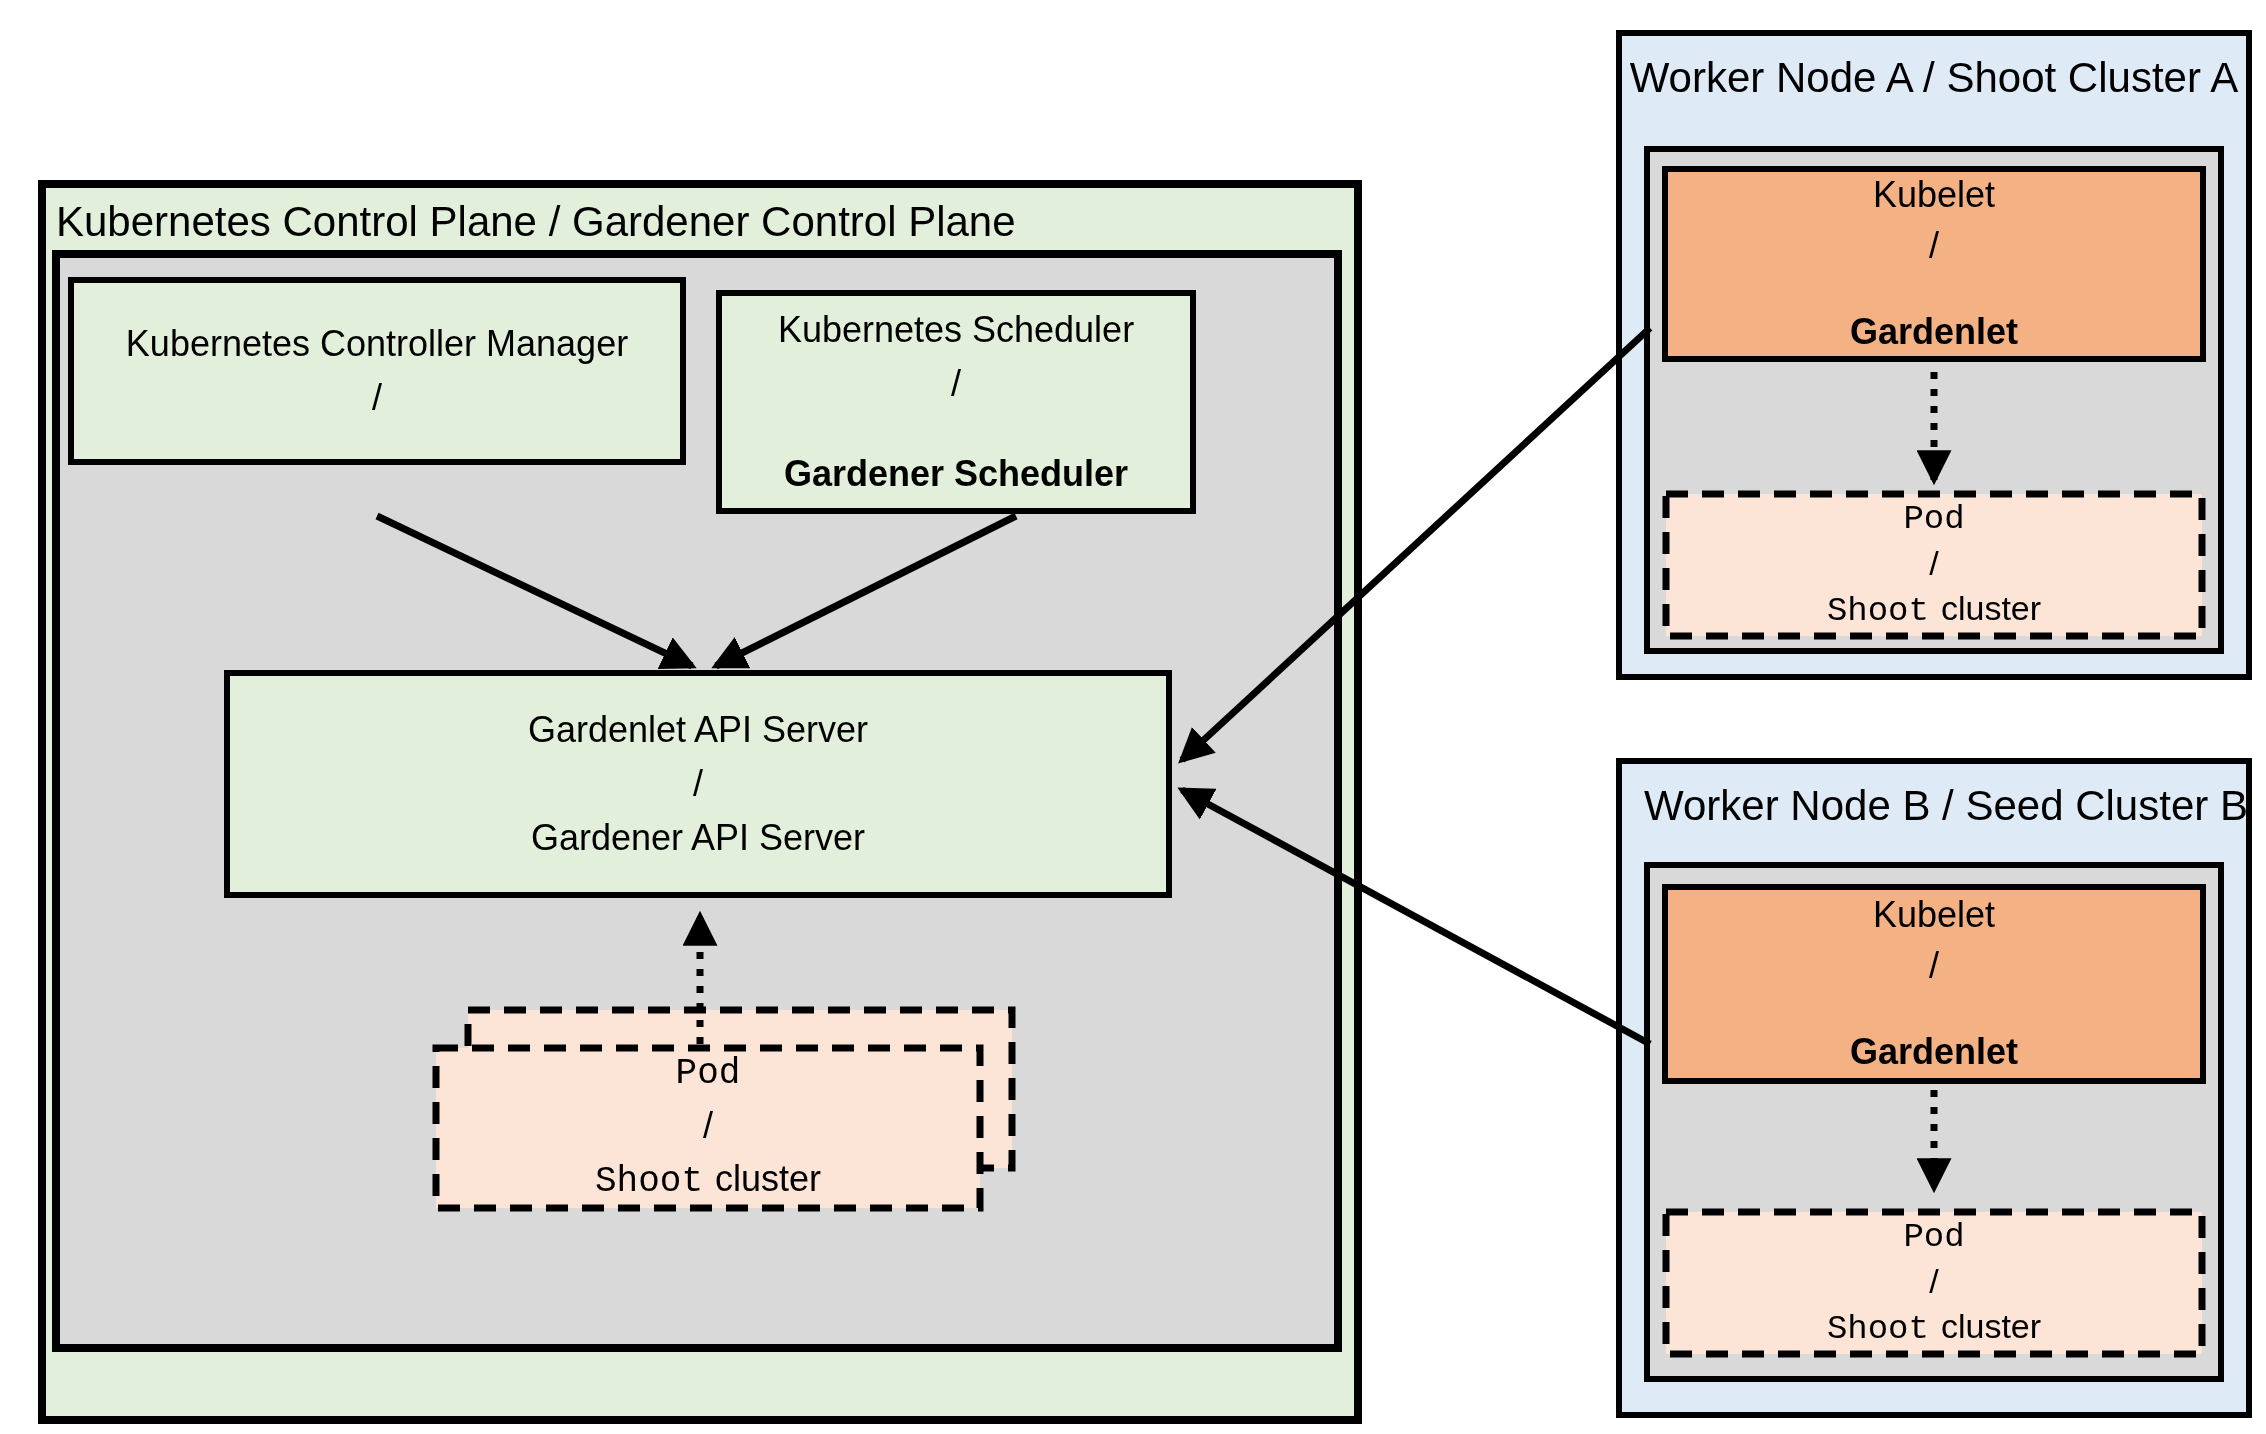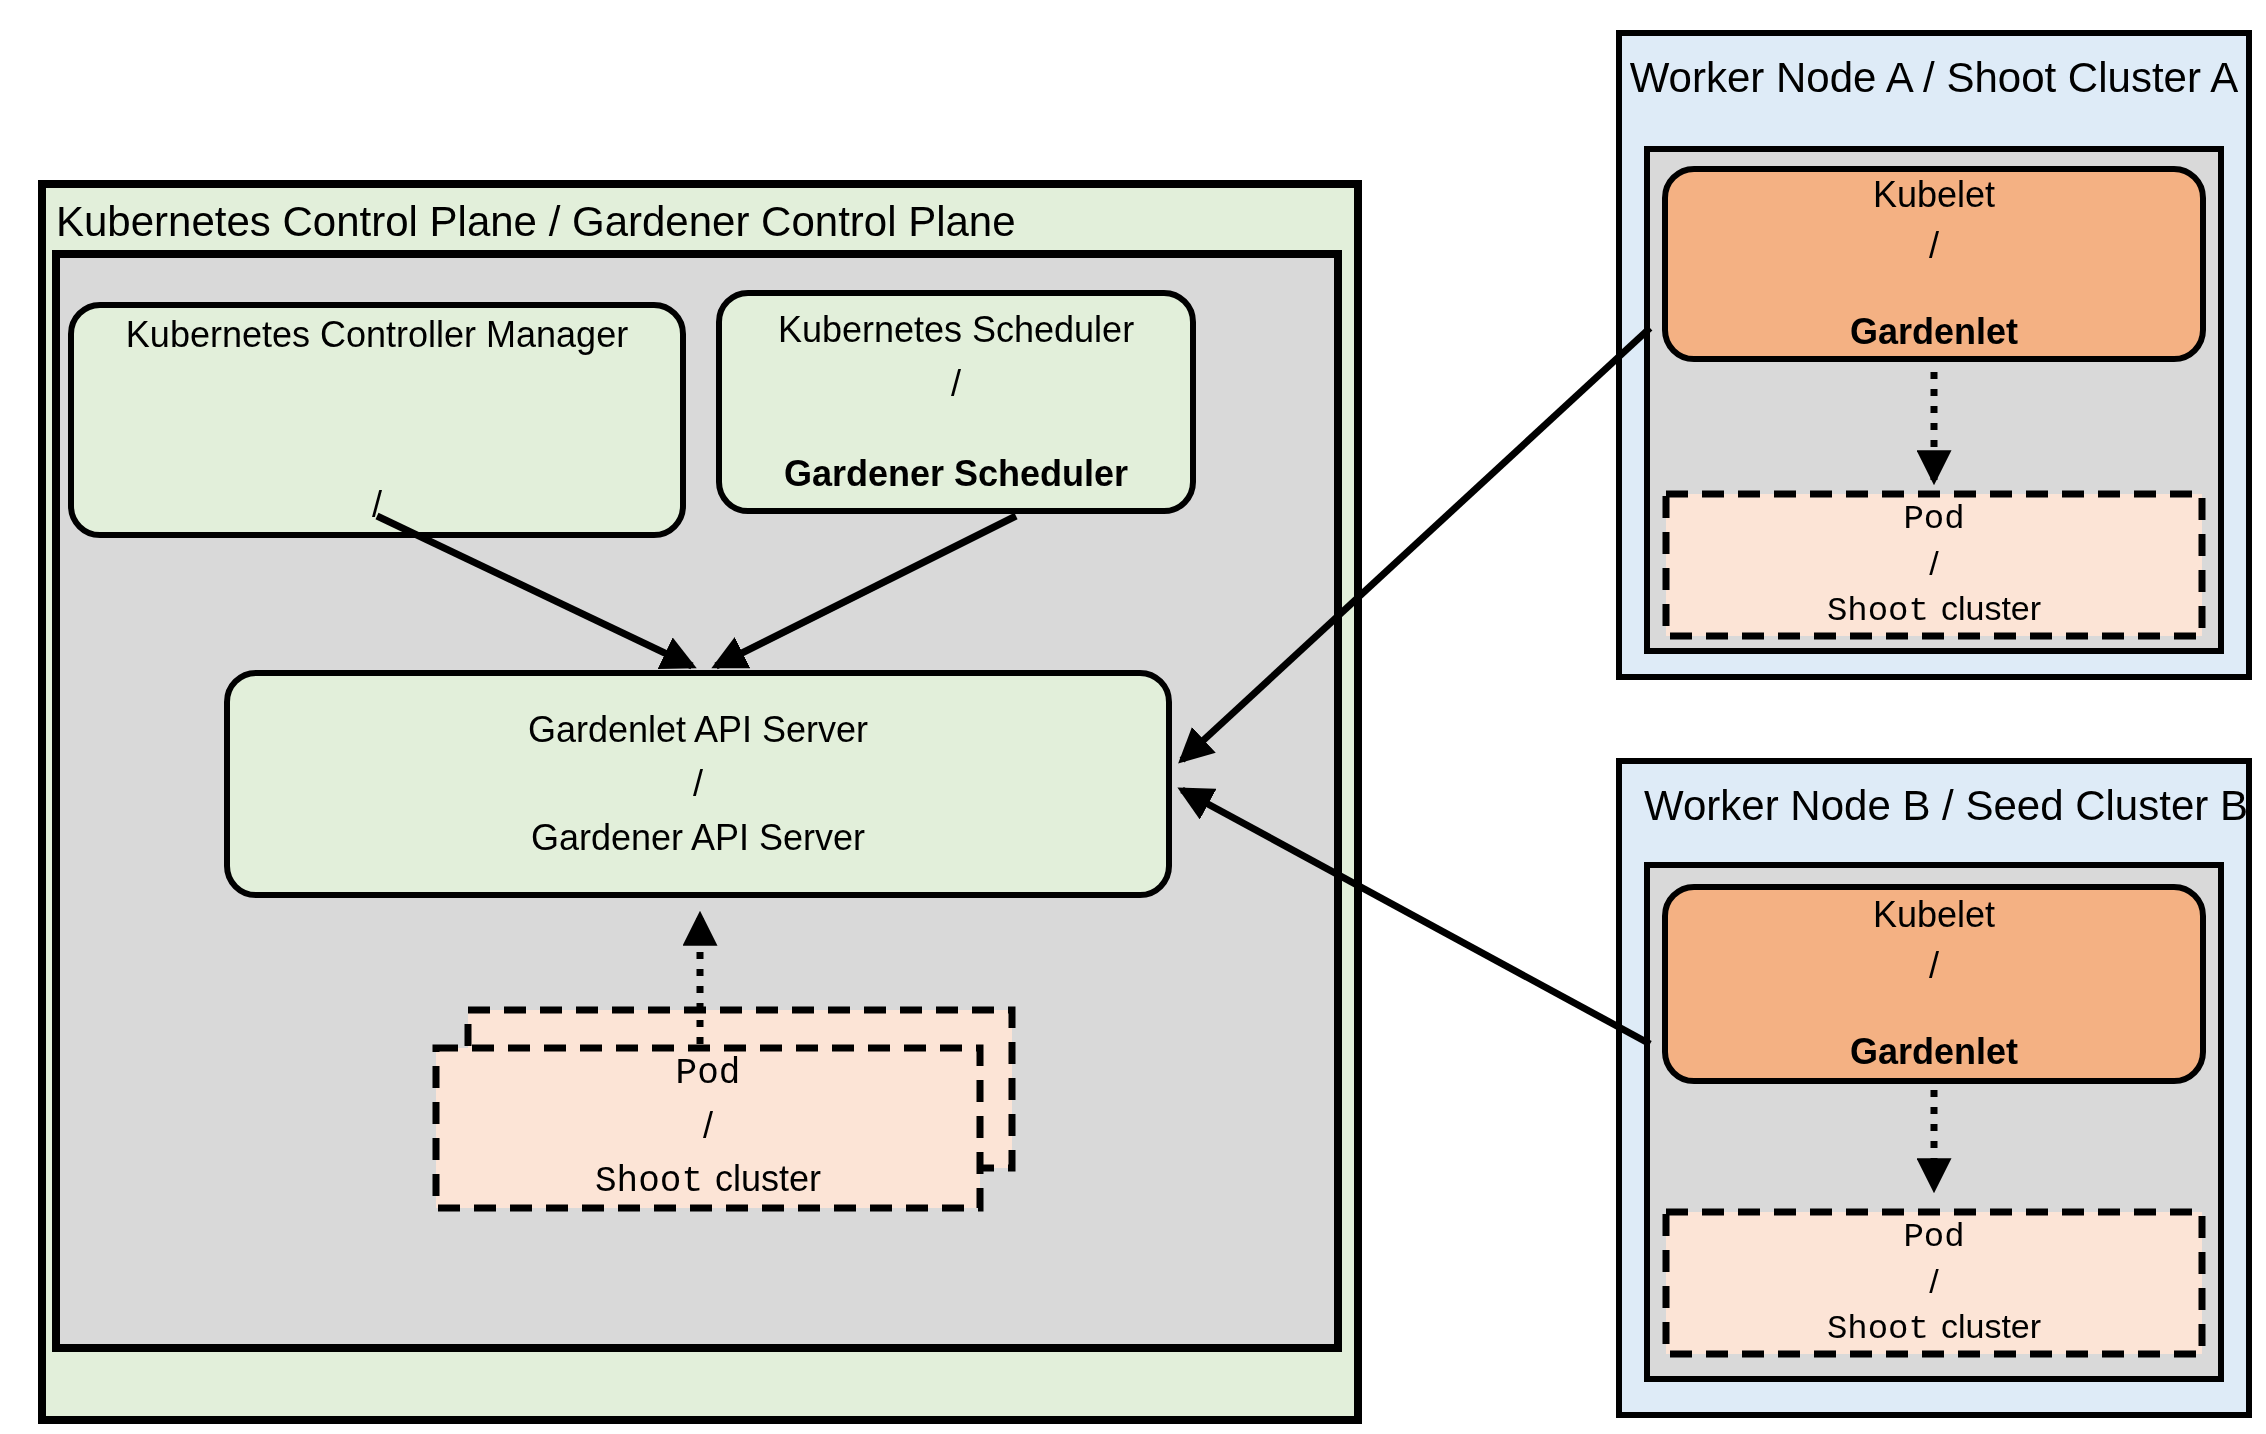--- a/index.html
+++ b/index.html
@@ -13,41 +13,41 @@
   }
   html,body{margin:0;padding:0;background:#ffffff;}
   .canvas{
     position:relative;width:2266px;height:1434px;background:#ffffff;
     font-family:"Liberation Sans",sans-serif;color:#000;overflow:hidden;
   }
   .abs{position:absolute;box-sizing:border-box;}
   .solid-box{border:6px solid var(--line_black);}
   .center-label{
     display:flex;flex-direction:column;align-items:center;justify-content:center;
-    text-align:center;font-size:36px;line-height:1.5;border-radius:32px;
+    text-align:center;font-size:36px;line-height:1.5;
   }
   .bold{font-weight:bold;margin-top:36px;}
   .mono{font-family:"Liberation Mono",monospace;}
   .gap{margin-left:12px;}
   .big-title{font-size:42px;white-space:nowrap;}
   .pod-box svg{position:absolute;inset:0;}
   .pod-label{position:absolute;inset:0;}
   svg.overlay{position:absolute;left:0;top:0;z-index:50;pointer-events:none;}
 </style>
 </head>
 <body>
 
 <div class="canvas">
 
   <div class="abs" style="left:38px;top:180px;width:1324px;height:1244px;background:var(--control_plane_green);border:8px solid var(--line_black);padding-left:48px;">
     <div class="abs big-title" style="left:10px;top:6px;height:56px;line-height:56px;">Kubernetes Control Plane / Gardener Control Plane</div>
 
     <div class="abs" style="left:6px;top:62px;width:1290px;height:1102px;background:var(--inner_gray);border:8px solid var(--line_black);">
 
-      <div class="abs solid-box center-label" style="left:8px;top:44px;width:618px;height:236px;background:var(--box_green);justify-content:space-between;">
+      <div class="abs solid-box center-label" style="left:8px;top:19px;width:618px;height:188px;background:var(--box_green);">
         <div>Kubernetes Controller Manager</div>
         <div>/</div>
       </div>
 
       <div class="abs solid-box center-label" style="left:656px;top:32px;width:480px;height:224px;background:var(--box_green);">
         <div>Kubernetes Scheduler</div>
         <div>/</div>
         <div class="bold">Gardener Scheduler</div>
       </div>
 

